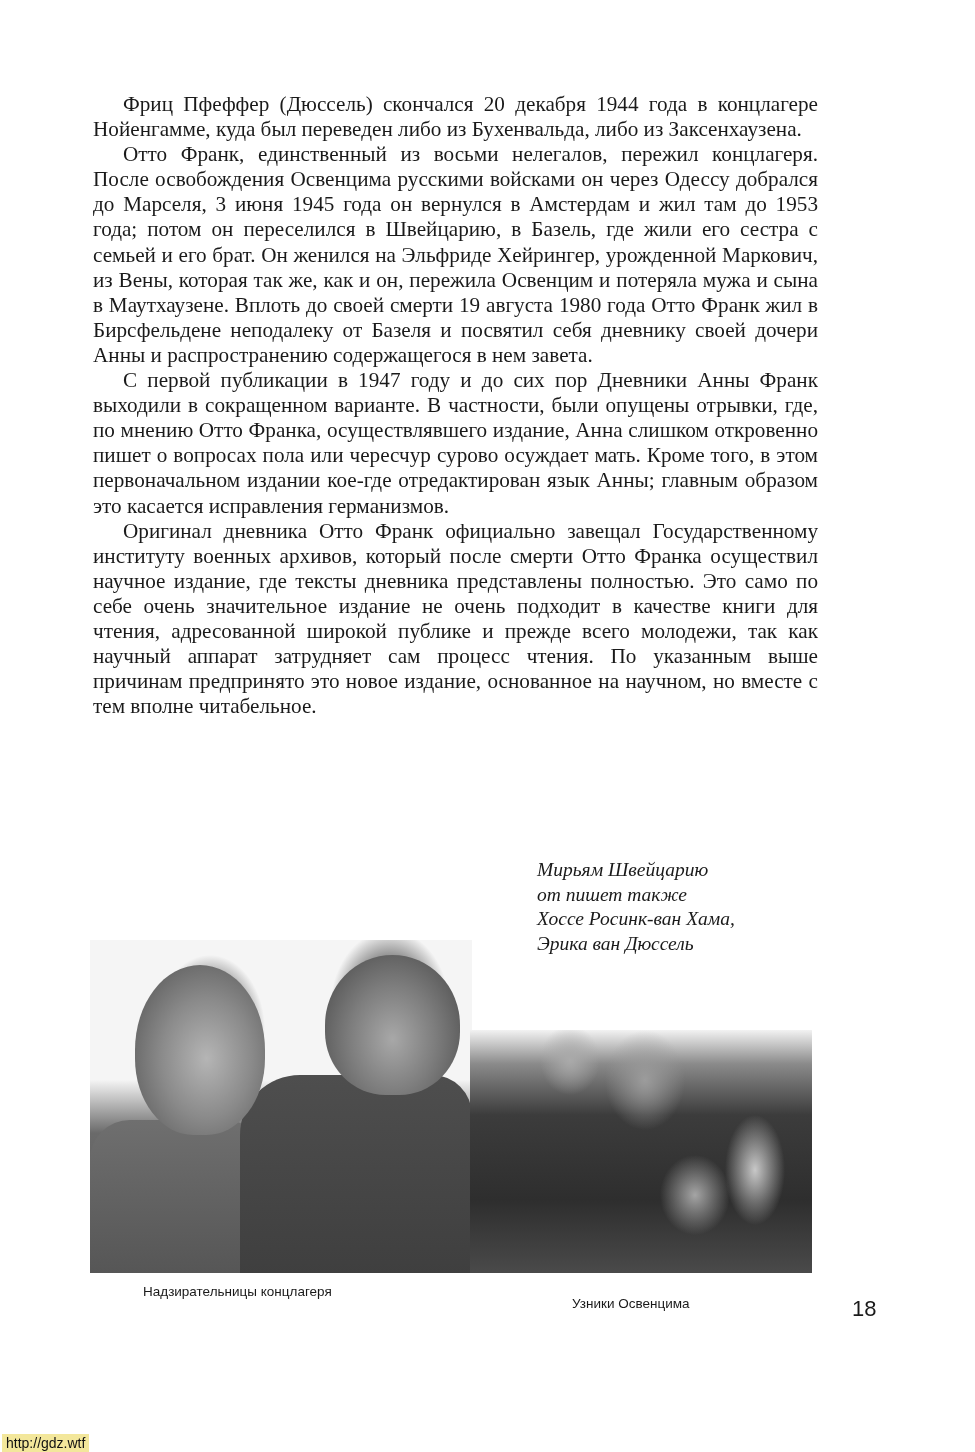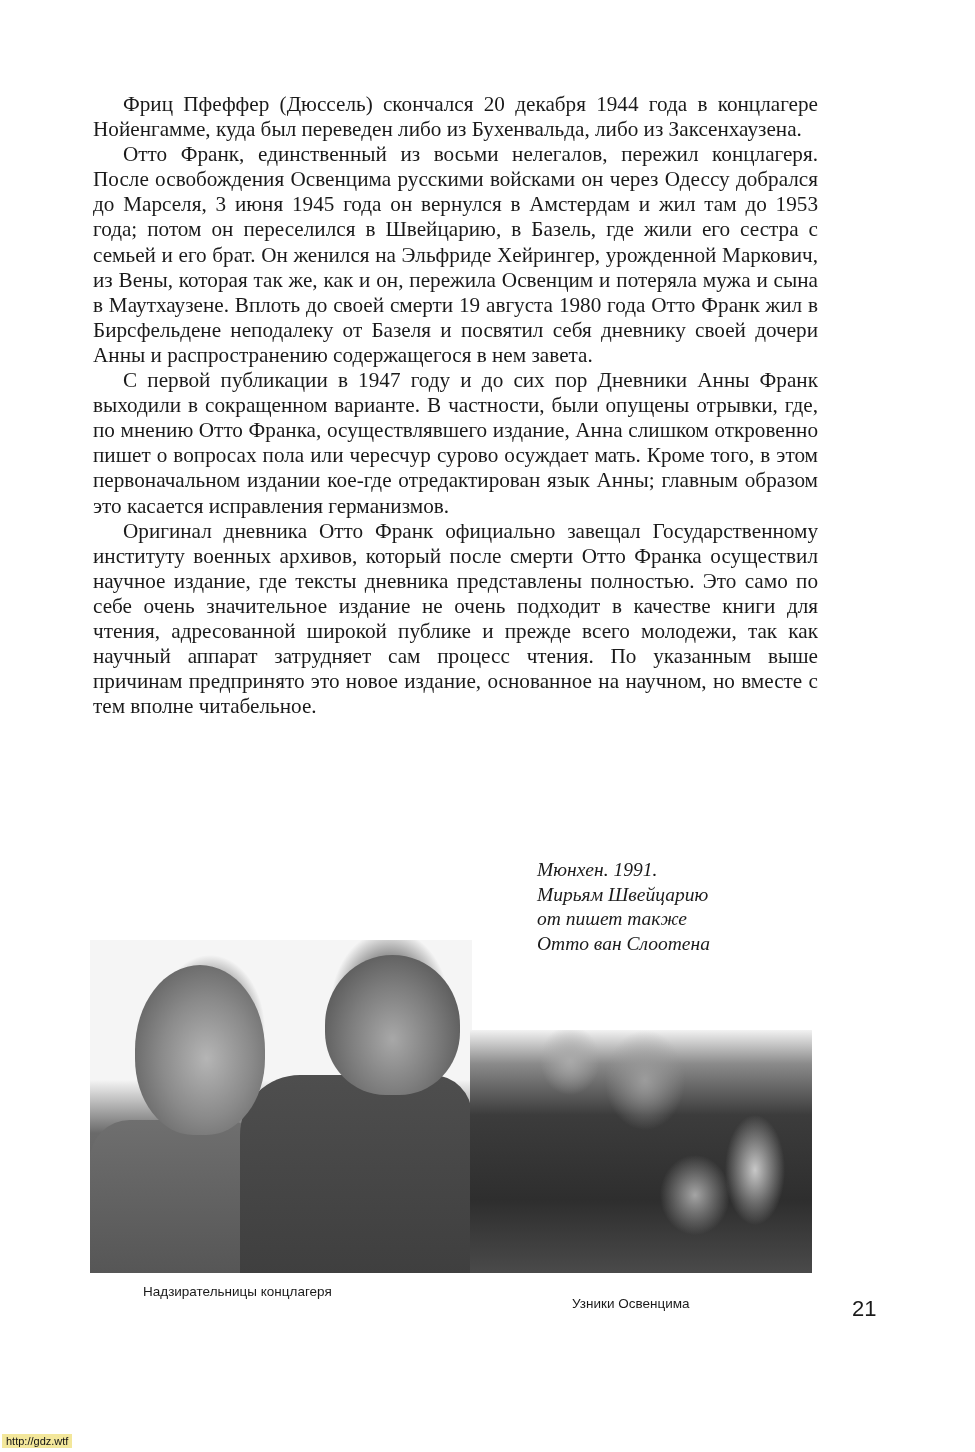--- a/index.html
+++ b/index.html
@@ -48,50 +48,50 @@
   .caption-left { left: 143px; top: 1284px; }
   .caption-right { left: 572px; top: 1296px; }
   .page-number {
     position: absolute; left: 852px; top: 1296px;
     font-family: "Liberation Sans", "DejaVu Sans", sans-serif;
     font-size: 22px; color: #1a1a1a;
   }
   .watermark {
     position: absolute; left: 2px; top: 1434px; padding: 1px 4px;
     background: #f3e79b; font-family: "Liberation Sans", "DejaVu Sans", sans-serif;
-    font-size: 11px; color: #111;
+    font-size: 14px; color: #111;
   }
 </style>
 </head>
 <body>
 
 <div class="page">
 
   <div class="text-block">
     <p class="para">Фриц Пфеффер (Дюссель) скончался 20 декабря 1944 года в концлагере Нойенгамме, куда был переведен либо из Бухенвальда, либо из Заксенхаузена.</p>
     <p class="para">Отто Франк, единственный из восьми нелегалов, пережил концлагеря. После освобождения Освенцима русскими войсками он через Одессу добрался до Марселя, 3 июня 1945 года он вернулся в Амстердам и жил там до 1953 года; потом он переселился в Швейцарию, в Базель, где жили его сестра с семьей и его брат. Он женился на Эльфриде Хейрингер, урожденной Маркович, из Вены, которая так же, как и он, пережила Освенцим и потеряла мужа и сына в Маутхаузене. Вплоть до своей смерти 19 августа 1980 года Отто Франк жил в Бирсфельдене неподалеку от Базеля и посвятил себя дневнику своей дочери Анны и распространению содержащегося в нем завета.</p>
     <p class="para">С первой публикации в 1947 году и до сих пор Дневники Анны Франк выходили в сокращенном варианте. В частности, были опущены отрывки, где, по мнению Отто Франка, осуществлявшего издание, Анна слишком откровенно пишет о вопросах пола или чересчур сурово осуждает мать. Кроме того, в этом первоначальном издании кое-где отредактирован язык Анны; главным образом это касается исправления германизмов.</p>
     <p class="para">Оригинал дневника Отто Франк официально завещал Государственному институту военных архивов, который после смерти Отто Франка осуществил научное издание, где тексты дневника представлены полностью. Это само по себе очень значительное издание не очень подходит в качестве книги для чтения, адресованной широкой публике и прежде всего молодежи, так как научный аппарат затрудняет сам процесс чтения. По указанным выше причинам предпринято это новое издание, основанное на научном, но вместе с тем вполне читабельное.</p>
   </div>
 
   <div class="signature">
-    <div>Мюнхен. 1991.</div>
     <div>Мирьям Швейцарию</div>
     <div>от пишет также</div>
-    <div>Отто ван Слоотена</div>
+    <div>Хоссе Росинк-ван Хама,</div>
+    <div>Эрика ван Дюссель</div>
   </div>
 
   <div class="photo photo-guards">
     <div class="coat-l"></div>
     <div class="coat-r"></div>
     <div class="head-l"></div>
     <div class="head-r"></div>
   </div>
 
   <div class="photo photo-prisoners"></div>
 
   <div class="caption caption-left">Надзирательницы концлагеря</div>
   <div class="caption caption-right">Узники Освенцима</div>
 
-  <div class="page-number">21</div>
+  <div class="page-number">18</div>
 
   <div class="watermark">http://gdz.wtf</div>
 </div>
 
 </body></html>

